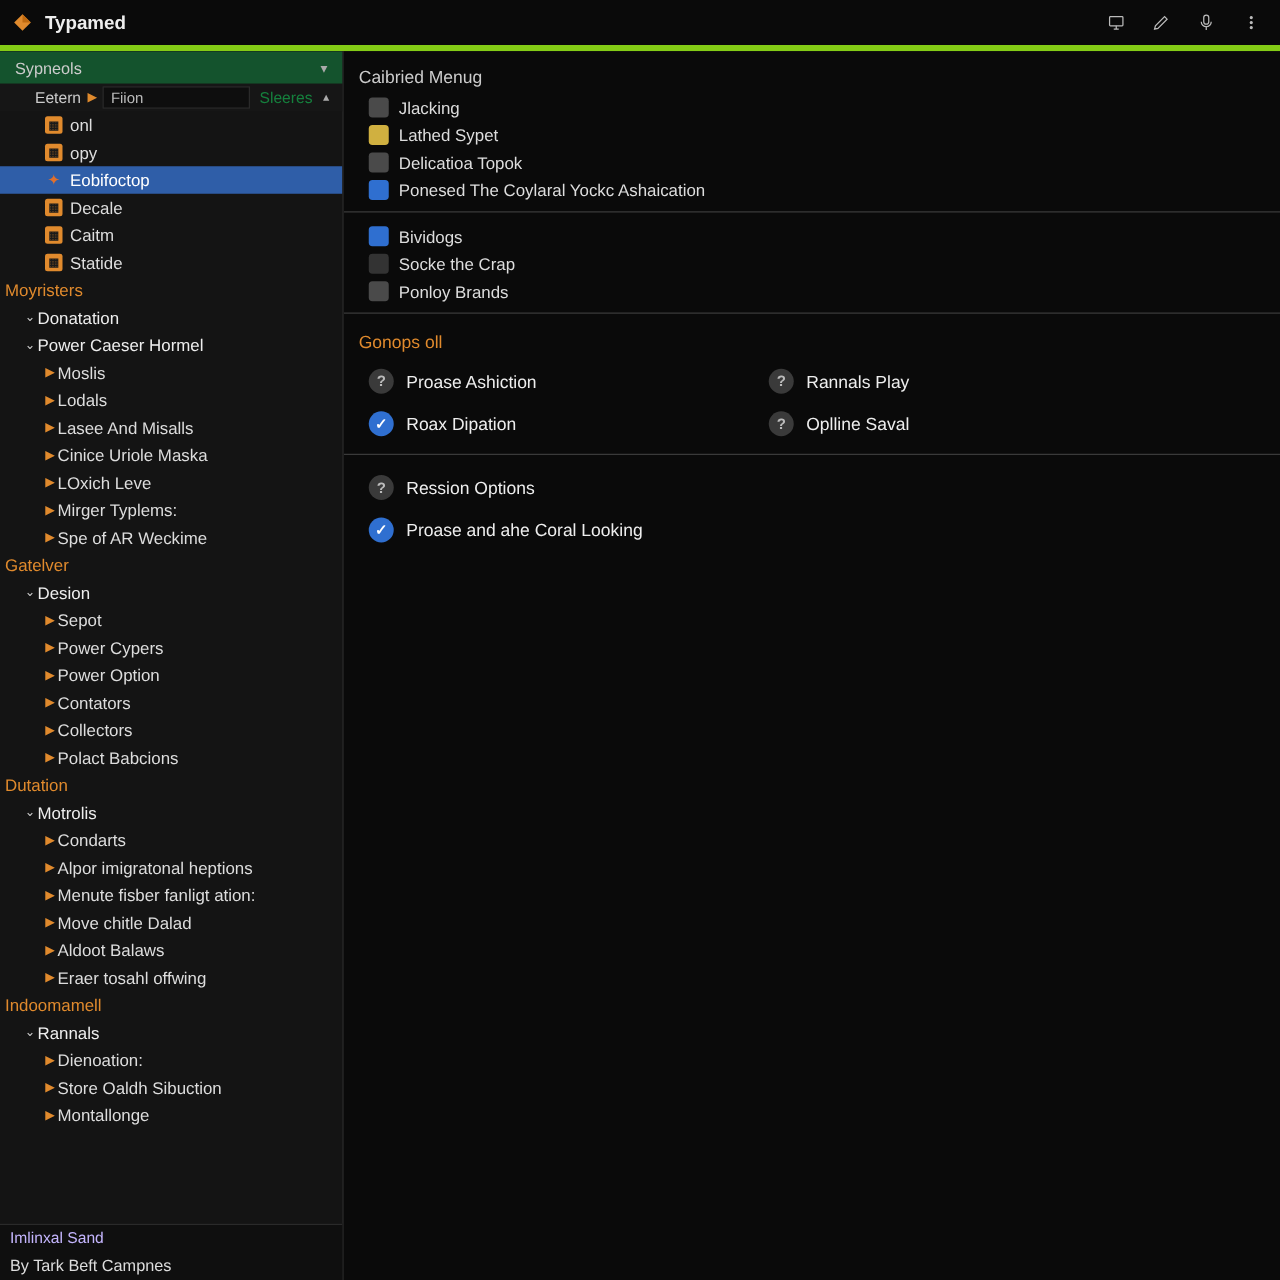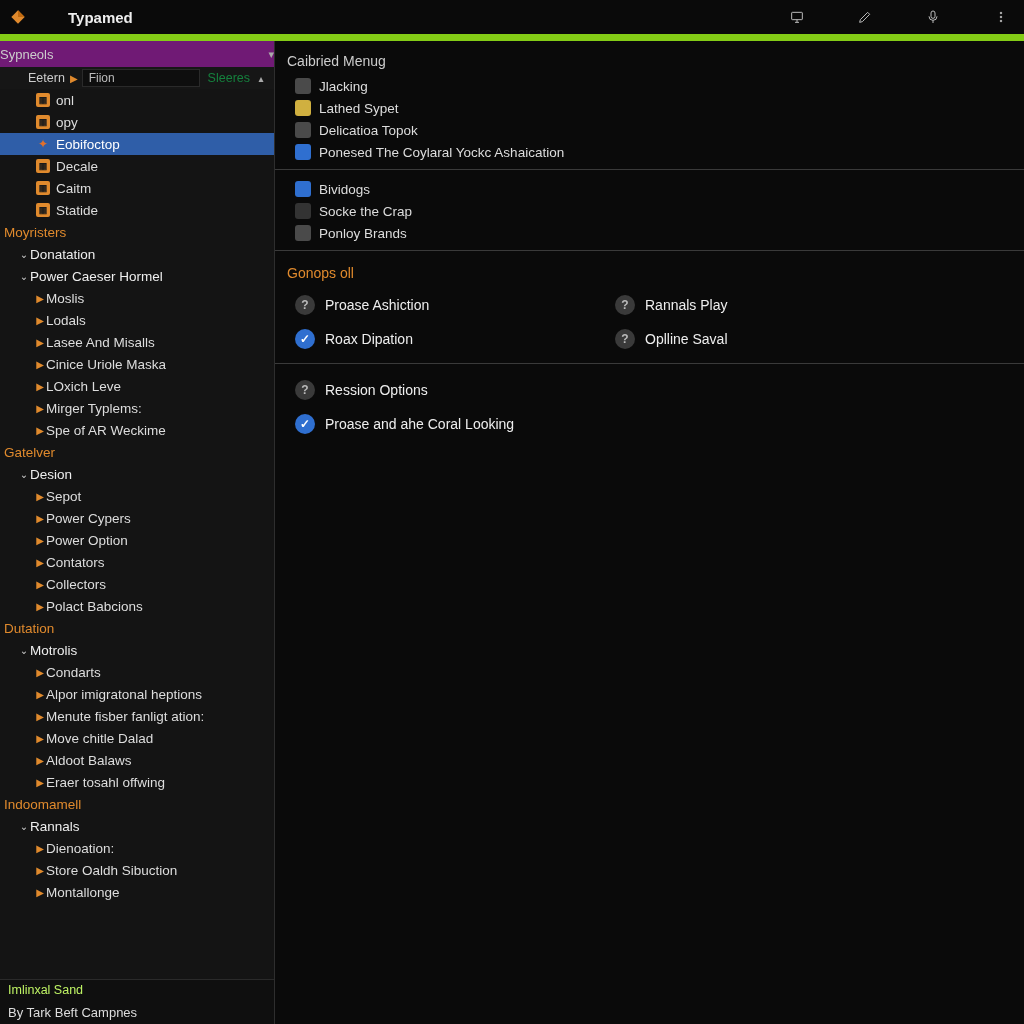--- a/index.html
+++ b/index.html
@@ -1,21 +1,21 @@
 <!DOCTYPE html>
 <html><head>
 <meta charset="utf-8">
 <style>
 * { box-sizing: border-box; margin: 0; padding: 0; font-family: "Segoe UI", Arial, sans-serif; }
 html, body { width: 1024px; height: 1024px; background: #0a0a0a; color: #ddd; overflow: hidden; }
 
 
 #titlebar {
-  height: 41px; background: #0a0a0a; border-bottom: 7px solid #84cc16;
-  display: flex; align-items: center; padding: 0 8px; gap: 32px;
+  height: 41px; background: #0a0a0a; border-bottom: 5px solid #84cc16;
+  display: flex; align-items: center; padding: 0 8px;
 }
 #titlebar .logo {
   width: 20px; height: 20px; margin-right: 8px; display: flex; align-items: center;
 }
 #titlebar .title { font-weight: 600; color: #eee; font-size: 15px; }
 #titlebar .spacer { flex: 1; }
 #titlebar .tbtn {
   width: 30px; height: 30px; display: flex; align-items: center; justify-content: center;
   color: #bbb; margin-left: 6px;
 }
@@ -23,22 +23,22 @@
 
 
 #main { display: flex; height: calc(1024px - 41px); }
 
 
 #sidebar {
   width: 275px; background: #141414; border-right: 1px solid #2e2e2e;
   display: flex; flex-direction: column; overflow: hidden;
 }
 #sidebar .panel-header {
-  height: 26px; background: #701a75; display: flex; align-items: center;
-  padding: 0 0; font-size: 13px; color: #ccc;
+  height: 26px; background: #14532d; display: flex; align-items: center;
+  padding: 0 12px; font-size: 13px; color: #ccc;
 }
 #sidebar .panel-header .spacer { flex: 1; }
 #sidebar .panel-header .chev { font-size: 11px; color: #aaa; }
 
 #filter-row {
   height: 22px; display: flex; align-items: center; padding: 0 6px 0 2px;
   background: #161616; font-size: 12.5px;
 }
 #filter-row .flabel { color: #ccc; width: 44px; padding-left: 2px; margin-left: 24px; }
 #filter-row .smarrow { color: #e08a2d; font-size: 10px; margin-right: 4px; }
@@ -74,21 +74,21 @@
 
 .depth0 { padding-left: 4px; }
 .depth1 { padding-left: 18px; }
 .depth2 { padding-left: 34px; }
 
 #footer {
   border-top: 1px solid #2a2a2a; background: #0f0f0f;
 }
 #footer .frow {
   height: 20px; display: flex; align-items: center; font-size: 12.5px;
-  padding: 0 8px; color: #bef264;
+  padding: 0 8px; color: #c4b5fd;
 }
 #footer .frow.big { height: 24px; color: #ddd; font-size: 13px; }
 
 
 #content {
   flex: 1; background: #0a0a0a; overflow-y: auto; padding-bottom: 58px;
 }
 .sect-title {
   font-size: 14px; color: #e08a2d; font-weight: 500;
   padding: 12px 12px 6px 12px;

